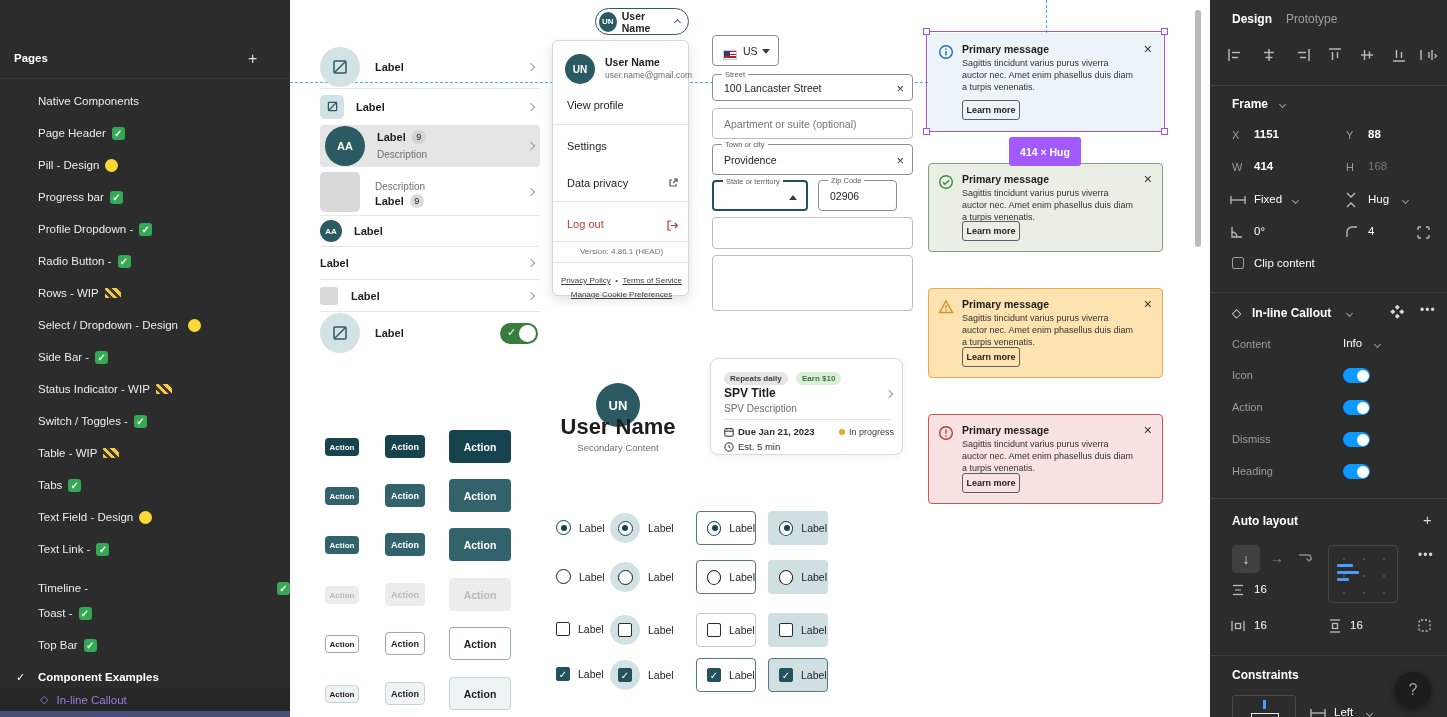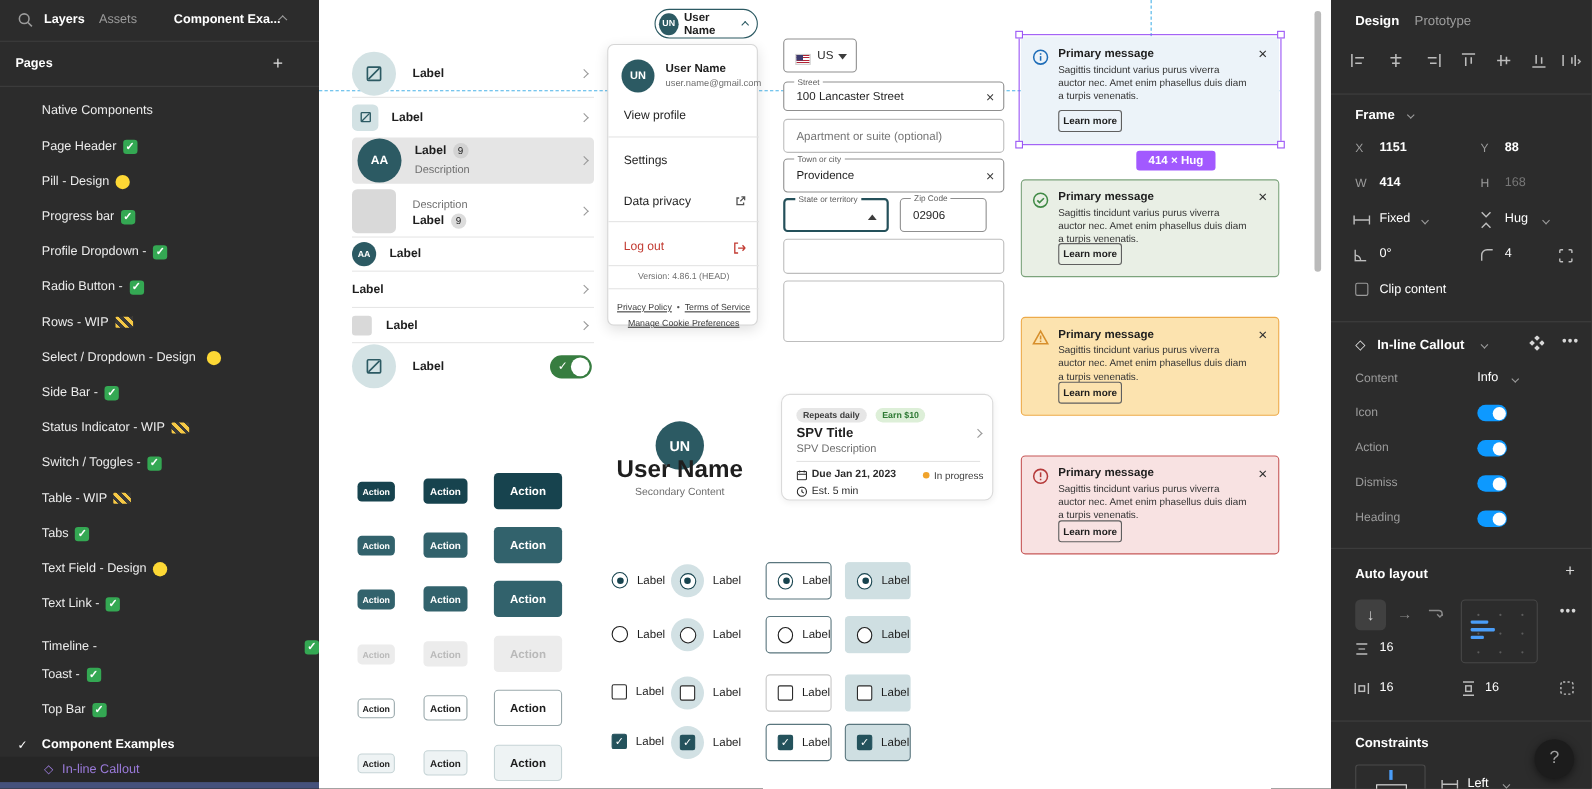--- a/index.html
+++ b/index.html
@@ -126,21 +126,21 @@
   .callout .c-head { position:absolute; left:33px; top:9px; font-size:10.5px; font-weight:bold; color:#1e1e1e; }
   .callout .c-body { position:absolute; left:33px; top:23px; width:172px; font-size:9px; line-height:12px; color:#333; }
   .callout .c-close { position:absolute; right:10px; top:7px; font-size:14px; color:#333; }
   .callout .c-action { position:absolute; left:33px; bottom:10px; width:58px; height:20px; border:1px solid #5f5f5f; border-radius:3px; background:transparent; font-size:9px; font-weight:bold; color:#1e1e1e; font-family:"Liberation Sans",sans-serif; }
   .callout.info { background:#ecf3f9; }
   .callout.success { background:#e9efe5; border-color:#7ca37c; }
   .callout.warning { background:#fce3af; border-color:#edaa4a; }
   .callout.error { background:#f8e2e2; border-color:#c65757; }
   #sel-outline { left:636px; top:31px; width:239px; height:101px; border:1.5px solid #9a54f5; pointer-events:none; }
   .handle { position:absolute; width:7px; height:7px; background:#fff; border:1.5px solid #9a54f5; }
-  #size-badge { left:719px; top:137px; width:72px; height:18px; background:#a259ff; border-radius:3px; color:#fff; font-size:10.5px; font-weight:bold; display:flex; align-items:center; justify-content:center;margin-left:24px; }
+  #size-badge { left:719px; top:137px; width:72px; height:29px; background:#a259ff; border-radius:3px; color:#fff; font-size:10.5px; font-weight:bold; display:flex; align-items:center; justify-content:center; }
   #canvas-scrollbar { left:905px; top:10px; width:6px; height:237px; background:#a3a3a3; border-radius:3px; opacity:.75; }
 
   
   #right-panel { left:1210px; top:0; width:237px; height:717px; background:#2c2c2c; color:#e8e8e8; }
   .rp-div { left:0; width:237px; border-top:1px solid #3f3f3f; height:0; }
   .rp-tab { font-size:12px; color:#9e9e9e; top:12px; }
   .rp-tab.active { color:#fff; font-weight:bold; }
   .rp-title { font-size:12px; font-weight:bold; color:#fff; }
   .rp-label { font-size:11px; color:#9c9c9c; }
   .rp-value { font-size:11.5px; color:#fff; }
@@ -158,30 +158,20 @@
   #constraint-box { left:22px; top:695px; width:64px; height:38px; border:1px solid #4a4a4a; border-radius:3px; }
   #constraint-box .tick { position:absolute; left:30px; top:4px; width:3px; height:9px; background:#4a9df8; }
   #constraint-box .inner { position:absolute; left:18px; top:17px; width:28px; height:16px; border:1px solid #e8e8e8; }
 </style>
 </head>
 <body>
 
 <div id="app">
 
   <div id="left-sidebar" class="abs">
-    <div id="ls-topbar" class="abs">
-      <svg class="abs" style="left:16px;top:11px" width="14" height="14" viewBox="0 0 14 14">
-          <circle cx="6" cy="6" r="4.4" stroke="#9c9c9c" fill="none" stroke-width="1.4"></circle>
-          <line x1="9.4" y1="9.4" x2="13" y2="13" stroke="#9c9c9c" stroke-width="1.4"></line>
-        </svg>
-      <span class="abs ls-tab active" style="left:40px">Layers</span>
-      <span class="abs ls-tab" style="left:90px">Assets</span>
-      <span class="abs ls-tab active" style="left:158px;font-weight:bold">Component Exa...</span>
-      <span class="abs" style="left:254px;top:15px;width:6px;height:6px;border-left:1.5px solid #9c9c9c;border-top:1.5px solid #9c9c9c;transform:rotate(45deg)"></span>
-    </div>
     <div id="pages-header" class="abs">Pages</div>
     <div id="pages-plus" class="abs">+</div>
     <div id="pages-divider" class="abs"></div>
     <div id="pages-list">
         <div class="abs page-item" style="top: 85px;">
           <span>Native Components</span>
         </div>
         <div class="abs page-item" style="top: 117px;">
           <span>Page Header</span>
           <span class="status-check">✓</span>

